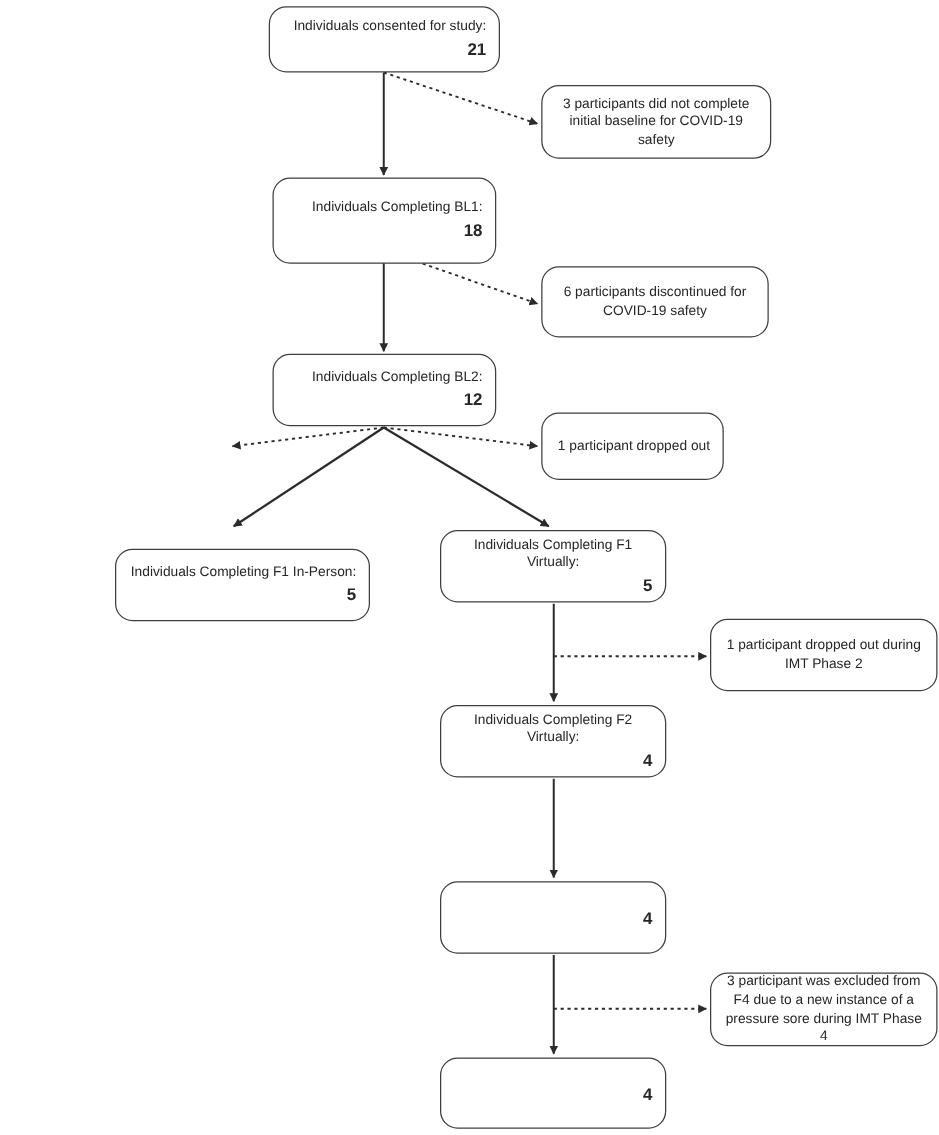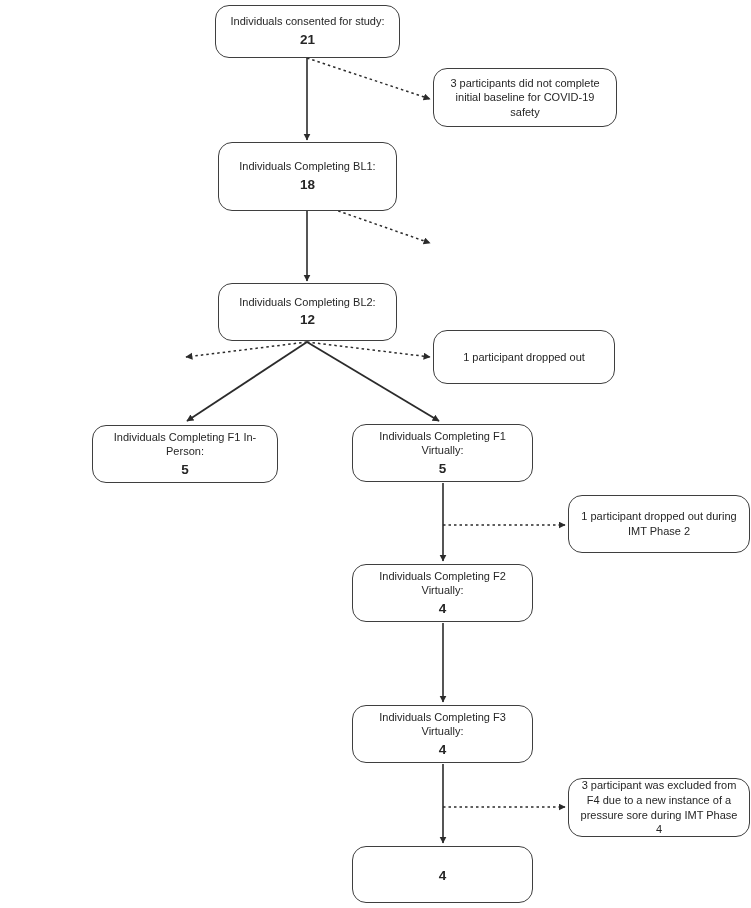--- a/index.html
+++ b/index.html
@@ -14,21 +14,21 @@
   .arrow-layer{position:absolute;left:0;top:0;width:751px;height:908px;}
   .node{
     position:absolute;
     box-sizing:border-box;
     background:#ffffff;
     border:1.6px solid #3f3f3f;
     border-radius:14px;
     display:flex;
     flex-direction:column;
     justify-content:center;
-    align-items:center;
+    align-items:flex-end;
     text-align:center;
     padding:4px 10px;
     font-size:11px;
     line-height:1.32;
   }
   .node .lbl{font-size:11px;}
   .node .val{font-weight:bold;font-size:13.5px;margin-top:2px;}
   .node.side{font-size:11px;}
 </style>
 </head>
@@ -67,51 +67,53 @@
   <div class="node main" style="left:218px;top:142px;width:179px;height:69px">
     <div class="lbl">Individuals Completing BL1:</div>
     <div class="val">18</div>
   </div>
 
   <div class="node main" style="left:218px;top:283px;width:179px;height:58px">
     <div class="lbl">Individuals Completing BL2:</div>
     <div class="val">12</div>
   </div>
 
-  <div class="node main" style="left:92px;top:425px;width:186px;height:58px">
+  <div class="node main" style="left:92px;top:439px;width:204px;height:58px">
     <div class="lbl">Individuals Completing F1 In-Person:</div>
     <div class="val">5</div>
   </div>
 
   <div class="node main" style="left:352px;top:424px;width:181px;height:58px">
     <div class="lbl">Individuals Completing F1 Virtually:</div>
     <div class="val">5</div>
   </div>
 
   <div class="node main" style="left:352px;top:564px;width:181px;height:58px">
     <div class="lbl">Individuals Completing F2 Virtually:</div>
     <div class="val">4</div>
   </div>
 
   <div class="node main" style="left:352px;top:705px;width:181px;height:58px">
-    <div class="lbl">Individuals Completing F3 Virtually:</div>
     <div class="val">4</div>
   </div>
 
   <div class="node main" style="left:352px;top:846px;width:181px;height:57px">
     <div class="val">4</div>
   </div>
 
   <div class="node side" style="left:433px;top:68px;width:184px;height:59px">
     <div class="lbl">3 participants did not complete initial baseline for COVID-19 safety</div>
   </div>
 
+  <div class="node side" style="left:433px;top:213px;width:182px;height:57px">
+    <div class="lbl">6 participants discontinued for COVID-19 safety</div>
+  </div>
 
 
-  <div class="node side" style="left:433px;top:330px;width:182px;height:54px">
+  <div class="node side" style="left:433px;top:330px;width:146px;height:54px">
     <div class="lbl">1 participant dropped out</div>
   </div>
 
   <div class="node side" style="left:568px;top:495px;width:182px;height:58px">
     <div class="lbl">1 participant dropped out during IMT Phase 2</div>
   </div>
 
   <div class="node side" style="left:568px;top:778px;width:182px;height:59px">
     <div class="lbl">3 participant was excluded from F4 due to a new instance of a pressure sore during IMT Phase 4</div>
   </div>

